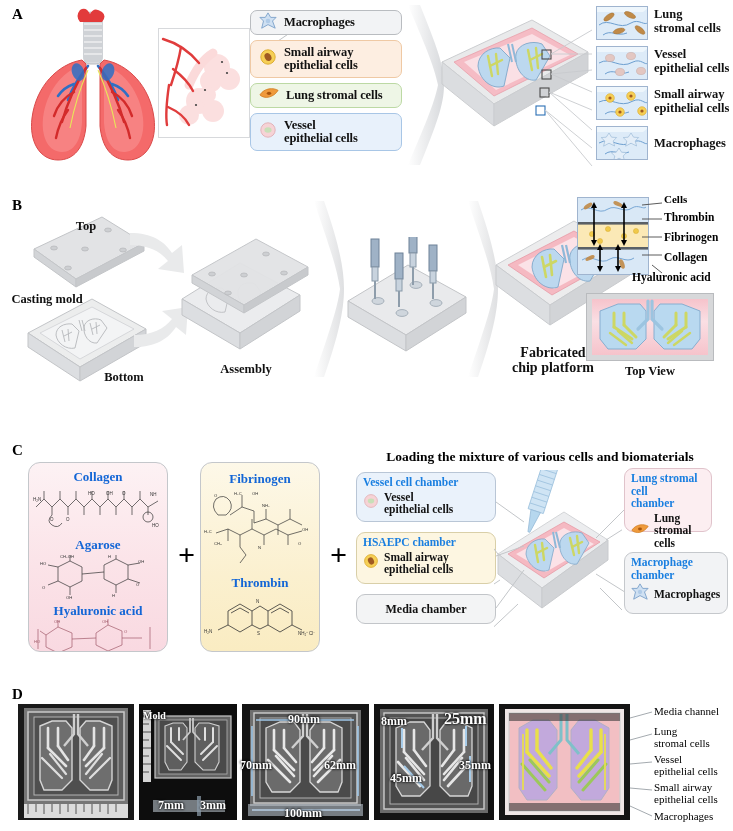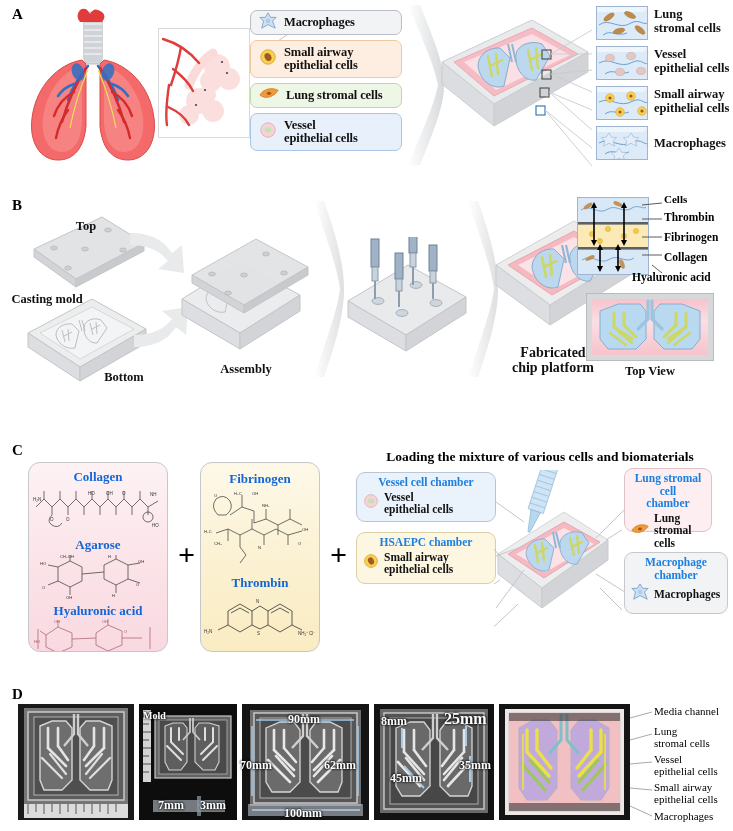--- a/index.html
+++ b/index.html
@@ -56,21 +56,21 @@
   .matbox.yellow{ background:linear-gradient(180deg,#fdf8e8 0%, #fbf0cf 60%, #faecc2 100%); }
   .mattitle{
     position:absolute; width:100%; text-align:center;
     color:#1366d6; font-weight:bold; font-size:13px;
   }
   .plus{ position:absolute; font-size:30px; font-weight:bold; line-height:1; color:#000;}
   .chamberbox{
     position:absolute; border-radius:9px; border:1px solid #c2c5c9;
     padding:3px 6px;
   }
-  .chtitle{ color:#1a7fe0; font-weight:bold; font-size:11.5px; text-align:center; line-height:1.1;}
+  .chtitle{ color:#1a7fe0; font-weight:bold; font-size:11.5px; line-height:1.1;}
   .chrow{ display:flex; align-items:center; gap:5px; margin-top:2px; }
   .chtext{ font-weight:bold; font-size:11.5px; line-height:1.08; }
   .cfull{ display:flex; align-items:center; justify-content:center; height:100%; }
   .ctitle{
     position:absolute; font-weight:bold; font-size:13.5px; text-align:center; color:#000;
   }
 
   
   #panelD{ position:absolute; left:0; top:672px; width:733px; height:159px; }
   .photo{ position:absolute; overflow:hidden; background:#0b0b0b; }
@@ -775,20 +775,25 @@
         <svg width="16" height="16" viewBox="0 0 20 20">
             <circle cx="10" cy="10" r="8" fill="#f6cf55" stroke="#d9a828"></circle>
             <ellipse cx="10" cy="10" rx="3.6" ry="4.6" transform="rotate(-28 10 10)" fill="#a05a22"></ellipse>
           </svg>
       </span>
       <span class="chtext" style="white-space:pre-line;">Small airway
 epithelial cells</span>
     </div>
   </div>
 
+  <div class="chamberbox" style="left:356px; top:164px; width:140px; height:30px; background:#f3f4f5; border-color:#c2c5c9;">
+    <div class="cfull">
+        <span class="chtext" style="font-size:12px;">Media chamber</span>
+      </div>
+  </div>
 
   <div class="abs" style="left:494px; top:40px; width:128px; height:160px;">
     <svg width="128" height="160" viewBox="0 0 128 160">
 
       <g transform="rotate(18 56 10)">
         <rect x="44" y="-4" width="16" height="48" fill="#cfe4f4" stroke="#9dc2de" stroke-width=".8"></rect>
         <g stroke="#9dc2de" stroke-width=".8">
           <line x1="44" y1="2" x2="60" y2="2"></line>
             <line x1="44" y1="8" x2="60" y2="8"></line>
           <line x1="44" y1="14" x2="60" y2="14"></line>

